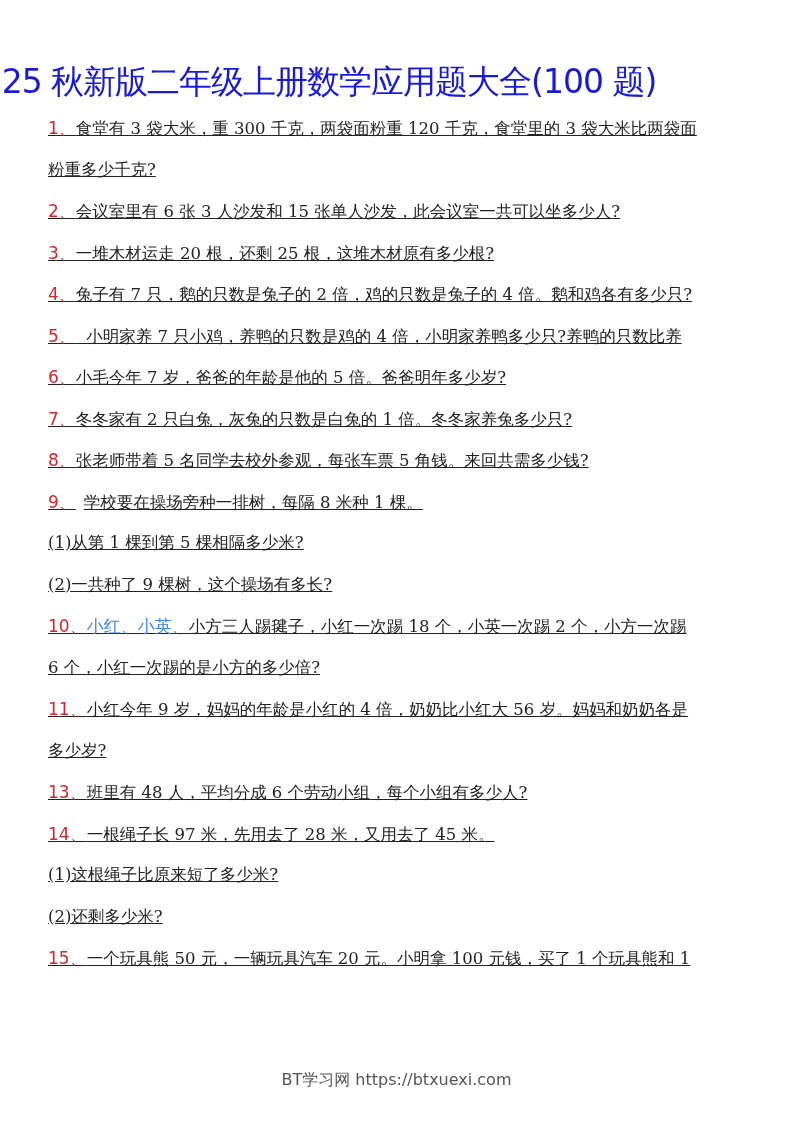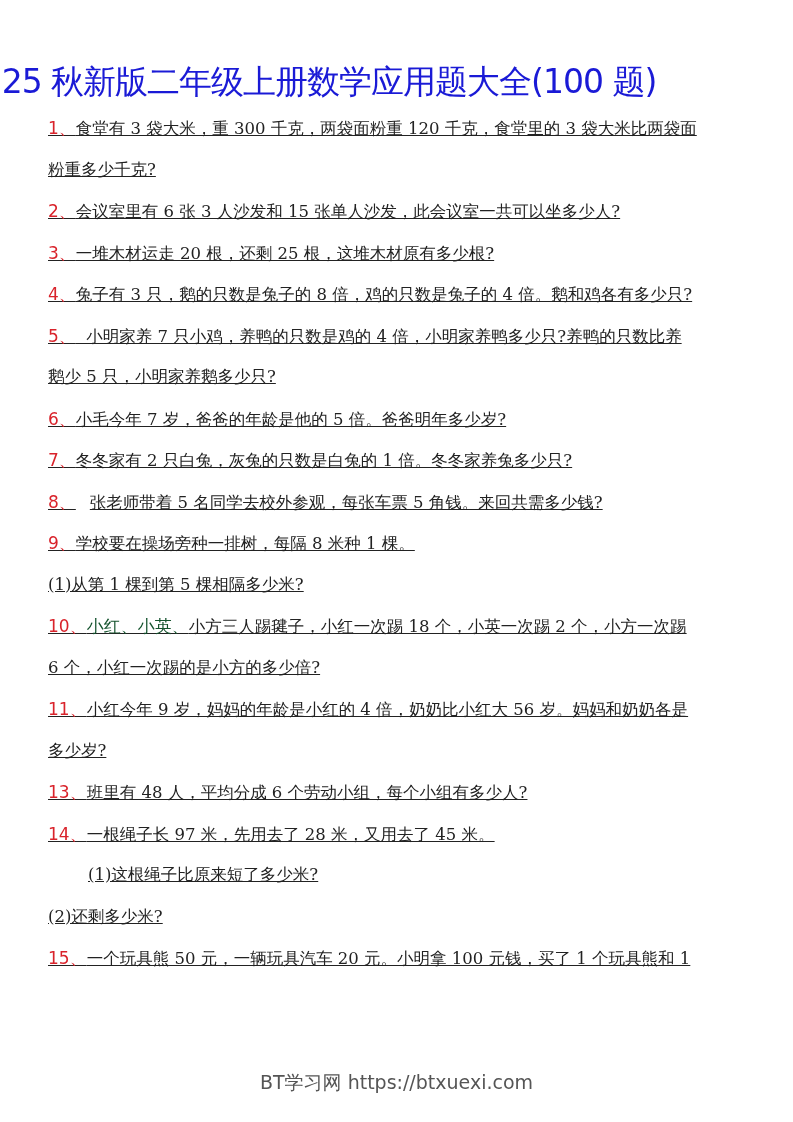--- a/index.html
+++ b/index.html
@@ -9,48 +9,48 @@
       font-family: "DejaVu Sans", "Liberation Sans", sans-serif;
       font-size: 33px; color: #1a1ad6; letter-spacing: -1px; line-height: 44px;
     }
     .content {
       position: absolute; left: 48px; top: 118px; width: 710px;
       font-family: "DejaVu Serif", "Liberation Serif", serif;
       font-size: 16.5px; color: #222; line-height: 20px;
     }
     .line { height: 20px; margin-bottom: 21.5px; white-space: nowrap; overflow: visible; text-decoration: underline; }
     .num { color: #d9232b; font-family: "DejaVu Sans", "Liberation Sans", sans-serif; font-size: 17px; }
-    .red { color: #14532d; font-family: "DejaVu Sans", "Liberation Sans", sans-serif; font-size: 17px; }
+    .red { color: #3b82f6; font-family: "DejaVu Sans", "Liberation Sans", sans-serif; font-size: 17px; }
     .footer {
       position: absolute; left: 0; top: 1070px; width: 793px; text-align: center;
-      font-family: "DejaVu Sans", "Liberation Sans", sans-serif; font-size: 19px; color: #555;
+      font-family: "DejaVu Sans", "Liberation Sans", sans-serif; font-size: 16px; color: #555;
     }
   </style>
 </head>
 <body>
 
 <div class="title">25 秋新版二年级上册数学应用题大全(100 题)</div>
 
 <div class="content" id="content">
     <div class="line"><span class="num">1、</span><span style="white-space: pre;">食堂有 3 袋大米，重 300 千克，两袋面粉重 120 千克，食堂里的 3 袋大米比两袋面</span></div>
     <div class="line"><span style="white-space: pre;">粉重多少千克?</span></div>
     <div class="line"><span class="num">2、</span><span style="white-space: pre;">会议室里有 6 张 3 人沙发和 15 张单人沙发，此会议室一共可以坐多少人?</span></div>
     <div class="line"><span class="num">3、</span><span style="white-space: pre;">一堆木材运走 20 根，还剩 25 根，这堆木材原有多少根?</span></div>
-    <div class="line"><span class="num">4、</span><span style="white-space: pre;">兔子有 3 只，鹅的只数是兔子的 8 倍，鸡的只数是兔子的 4 倍。鹅和鸡各有多少只?</span></div>
+    <div class="line"><span class="num">4、</span><span style="white-space: pre;">兔子有 7 只，鹅的只数是兔子的 2 倍，鸡的只数是兔子的 4 倍。鹅和鸡各有多少只?</span></div>
     <div class="line"><span class="num">5、</span><span style="white-space: pre;">  小明家养 7 只小鸡，养鸭的只数是鸡的 4 倍，小明家养鸭多少只?养鸭的只数比养</span></div>
-    <div class="line"><span style="white-space: pre;">鹅少 5 只，小明家养鹅多少只?</span></div>
     <div class="line"><span class="num">6、</span><span style="white-space: pre;">小毛今年 7 岁，爸爸的年龄是他的 5 倍。爸爸明年多少岁?</span></div>
     <div class="line"><span class="num">7、</span><span style="white-space: pre;">冬冬家有 2 只白兔，灰兔的只数是白兔的 1 倍。冬冬家养兔多少只?</span></div>
-    <div class="line"><span class="num">8、</span><span style="white-space: pre; margin-left: 14px;">张老师带着 5 名同学去校外参观，每张车票 5 角钱。来回共需多少钱?</span></div>
-    <div class="line"><span class="num">9、</span><span style="white-space: pre;">学校要在操场旁种一排树，每隔 8 米种 1 棵。</span></div>
+    <div class="line"><span class="num">8、</span><span style="white-space: pre;">张老师带着 5 名同学去校外参观，每张车票 5 角钱。来回共需多少钱?</span></div>
+    <div class="line"><span class="num">9、</span><span style="white-space: pre; margin-left: 8px;">学校要在操场旁种一排树，每隔 8 米种 1 棵。</span></div>
     <div class="line"><span style="white-space: pre;">(1)从第 1 棵到第 5 棵相隔多少米?</span></div>
+    <div class="line"><span style="white-space: pre;">(2)一共种了 9 棵树，这个操场有多长?</span></div>
     <div class="line"><span class="num">10、</span><span class="red">小红、小英、</span><span style="white-space: pre;">小方三人踢毽子，小红一次踢 18 个，小英一次踢 2 个，小方一次踢</span></div>
     <div class="line"><span style="white-space: pre;">6 个，小红一次踢的是小方的多少倍?</span></div>
     <div class="line"><span class="num">11、</span><span style="white-space: pre; margin-top: 16px;">小红今年 9 岁，妈妈的年龄是小红的 4 倍，奶奶比小红大 56 岁。妈妈和奶奶各是</span></div>
     <div class="line"><span style="white-space: pre;">多少岁?</span></div>
     <div class="line"><span class="num">13、</span><span style="white-space: pre;">班里有 48 人，平均分成 6 个劳动小组，每个小组有多少人?</span></div>
     <div class="line"><span class="num">14、</span><span style="white-space: pre;">一根绳子长 97 米，先用去了 28 米，又用去了 45 米。</span></div>
-    <div class="line"><span style="white-space: pre; margin-left: 40px;">(1)这根绳子比原来短了多少米?</span></div>
+    <div class="line"><span style="white-space: pre;">(1)这根绳子比原来短了多少米?</span></div>
     <div class="line"><span style="white-space: pre;">(2)还剩多少米?</span></div>
     <div class="line"><span class="num">15、</span><span style="white-space: pre; margin-top: 28px;">一个玩具熊 50 元，一辆玩具汽车 20 元。小明拿 100 元钱，买了 1 个玩具熊和 1</span></div>
   </div>
 
 <div class="footer">BT学习网 https://btxuexi.com</div>
 
 </body></html>

